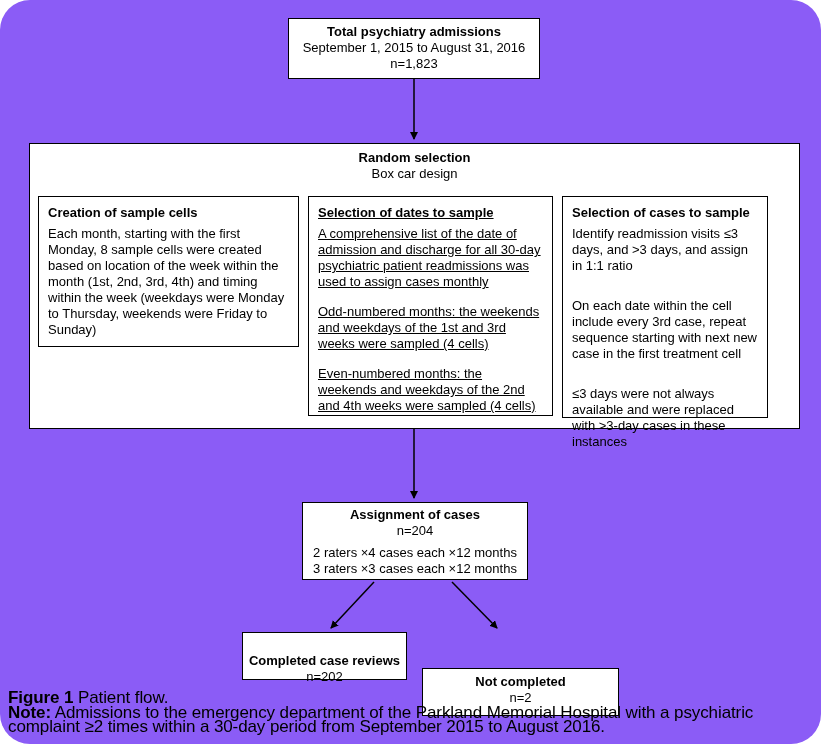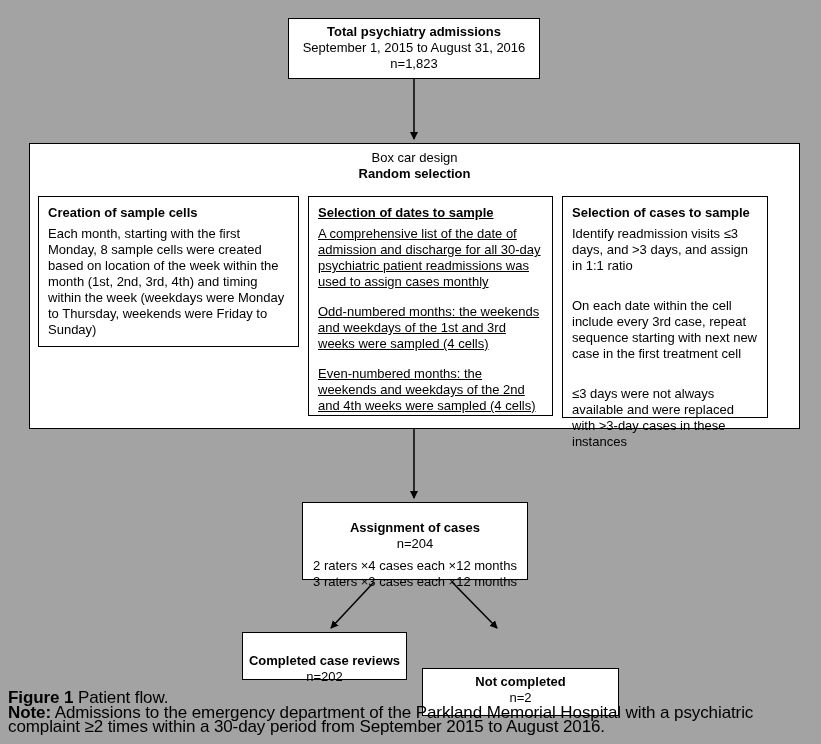--- a/index.html
+++ b/index.html
@@ -4,25 +4,26 @@
 <style>
   html, body {
     margin: 0;
     padding: 0;
     background: #ffffff;
   }
   #canvas {
     position: relative;
     width: 821px;
     height: 744px;
-    background: #a3a3a3;
+    background: #8b5cf6;
     font-family: "Liberation Sans", "DejaVu Sans", sans-serif;
     color: #000000;
     font-size: 13px;
     line-height: 16px;
+    border-radius: 30px;
   }
   .box {
     position: absolute;
     box-sizing: border-box;
     border: 1.5px solid #000000;
     background: #ffffff;
   }
   .centered { text-align: center; }
   .bold { font-weight: bold; }
   .box-title { font-weight: bold; margin: 0 0 5px 0; }
@@ -34,21 +35,21 @@
 
   
   #random-box { left: 29px; top: 143px; width: 771px; height: 286px; padding-top: 6px; }
 
   
   #cells-box { left: 38px;  top: 196px; width: 261px; height: 151px; padding: 8px 9px; }
   #dates-box { left: 308px; top: 196px; width: 245px; height: 220px; padding: 8px 9px; text-decoration: underline; }
   #cases-box { left: 562px; top: 196px; width: 206px; height: 222px; padding: 8px 9px; }
 
   
-  #assignment-box { left: 302px; top: 502px; width: 226px; height: 78px; padding-top: 17px; }
+  #assignment-box { left: 302px; top: 502px; width: 226px; height: 78px; padding-top: 4px; }
   #assignment-box .raters { margin-top: 6px; }
 
   
   #completed-box     { left: 242px; top: 632px; width: 165px; height: 48px; padding-top: 20px; }
   #not-completed-box { left: 422px; top: 668px; width: 197px; height: 48px; padding-top: 5px; }
 
   
   #arrows {
     position: absolute;
     left: 0; top: 0;
@@ -71,22 +72,22 @@
 
 <div id="canvas">
 
   <div class="box centered" id="top-box">
     <div class="bold">Total psychiatry admissions</div>
     <div>September 1, 2015 to August 31, 2016</div>
     <div>n=1,823</div>
   </div>
 
   <div class="box" id="random-box">
+    <div class="centered bold">Random selection</div>
     <div class="centered">Box car design</div>
-    <div class="centered bold">Random selection</div>
   </div>
 
   <div class="box" id="cells-box">
     <div class="box-title">Creation of sample cells</div>
     <div class="para">Each month, starting with the first Monday, 8 sample cells were created based on location of the week within the month (1st, 2nd, 3rd, 4th) and timing within the week (weekdays were Monday to Thursday, weekends were Friday to Sunday)</div>
   </div>
 
   <div class="box" id="dates-box">
     <div class="box-title">Selection of dates to sample</div>
     <div class="para">A comprehensive list of the date of admission and discharge for all 30-day psychiatric patient readmissions was used to assign cases monthly</div>

